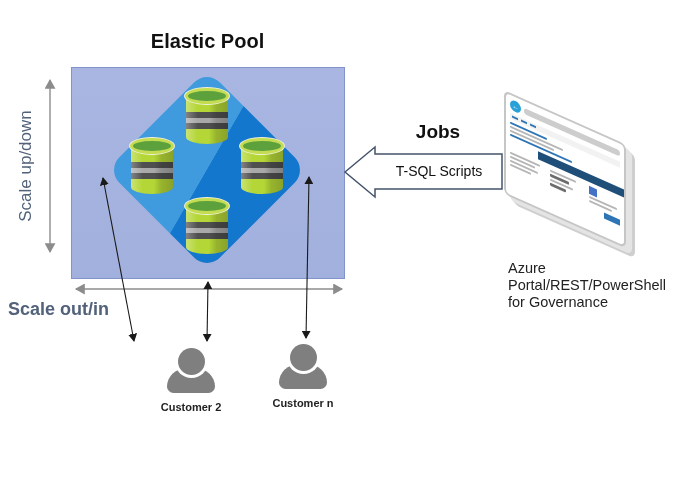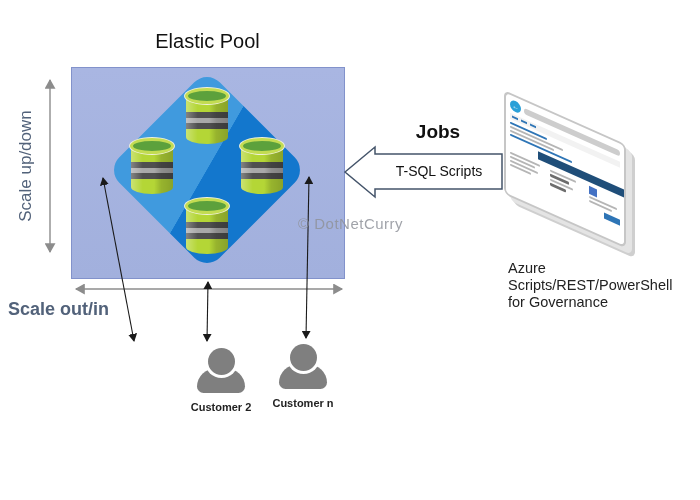--- a/index.html
+++ b/index.html
@@ -3,21 +3,21 @@
 <meta charset="utf-8">
 <style>
   html,body{margin:0;padding:0;background:#fff;}
   #canvas{
     position:relative;width:700px;height:500px;background:#ffffff;overflow:hidden;
     font-family:"Liberation Sans",sans-serif;color:#1a1a1a;
   }
   .abs{position:absolute;}
 
   
-  .diagram-title{left:120px;top:30px;width:175px;text-align:center;font-size:20px;color:#111;}
+  .diagram-title{left:120px;top:30px;width:175px;text-align:center;font-size:20px;color:#111;font-weight:bold;}
 
   
   .pool-rect{
     left:71px;top:67px;width:274px;height:212px;
     background:linear-gradient(180deg,#a9b6e2 0%,#a2b0dd 100%);
     border:1px solid #8292cb;box-sizing:border-box;z-index:1;
   }
 
   
   .pool-diamond{
@@ -153,21 +153,20 @@
 
     <polygon points="345,172 375,147 375,154 502,154 502,189 375,189 375,197" fill="#ffffff" stroke="#44546a" stroke-width="1.5"></polygon>
   </svg>
 
   <div class="abs scale-v-label">Scale up/down</div>
   <div class="abs scale-h-label">Scale out/in</div>
 
   <div class="abs jobs-title">Jobs</div>
   <div class="abs tsql-label">T-SQL Scripts</div>
 
-  <div class="abs watermark">© DotNetCurry</div>
 
   <div class="abs portal">
     <div class="p-chrome">
       <div class="p-back">←</div>
       <div class="p-url"></div>
     </div>
     <div class="p-nav">
       <span></span>
         <span></span>
         <span></span>
@@ -193,25 +192,25 @@
       <div class="p-col r">
         <div class="p-chip"></div>
         <div class="p-line" style="width:90%"></div>
         <div class="p-line" style="width:75%"></div>
         <div class="p-btn"></div>
       </div>
     </div>
   </div>
 
   <div class="abs portal-caption">
-    <div>Azure Scripts/REST/PowerShell</div>
+    <div>Azure Portal/REST/PowerShell</div>
     <div>for Governance</div>
   </div>
 
-  <div class="abs customer" style="left:190px;top:348px;">
+  <div class="abs customer" style="left:160px;top:348px;">
     <div class="person">
       <div class="head"></div>
       <div class="torso"></div>
     </div>
     <div class="customer-label">Customer 2</div>
   </div>
   <div class="abs customer" style="left:272px;top:344px;">
     <div class="person">
       <div class="head"></div>
       <div class="torso"></div>

